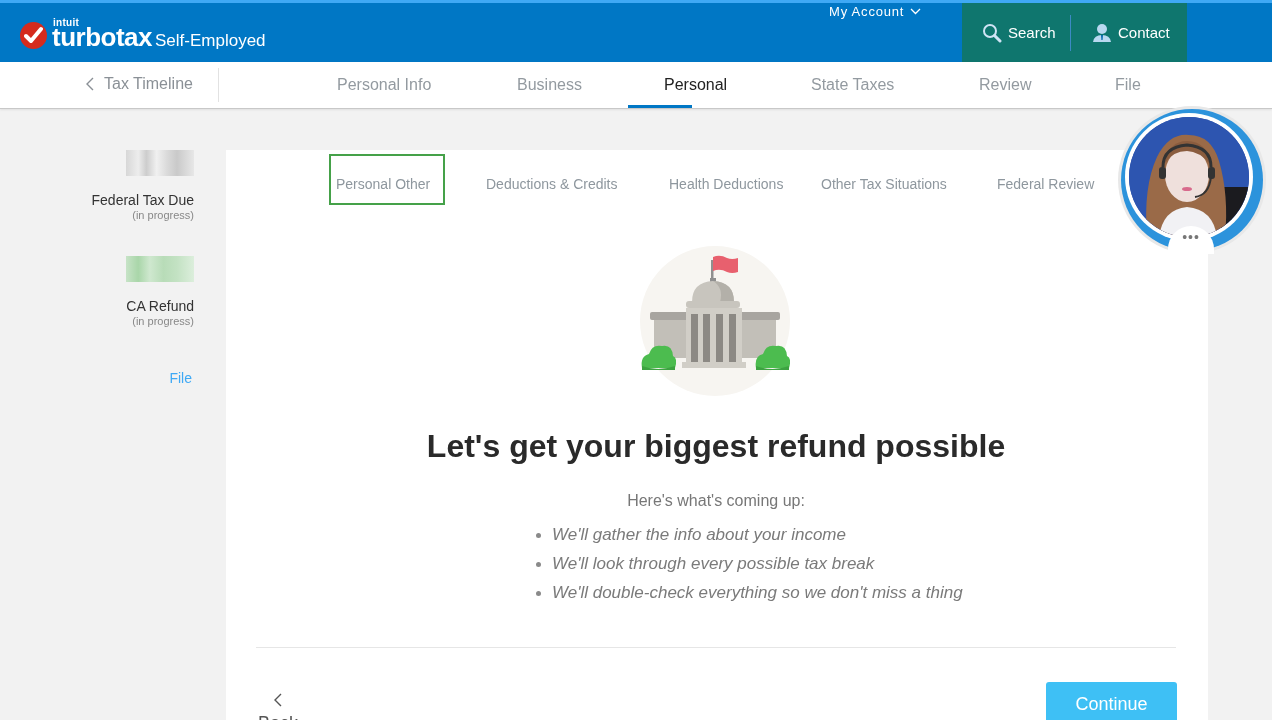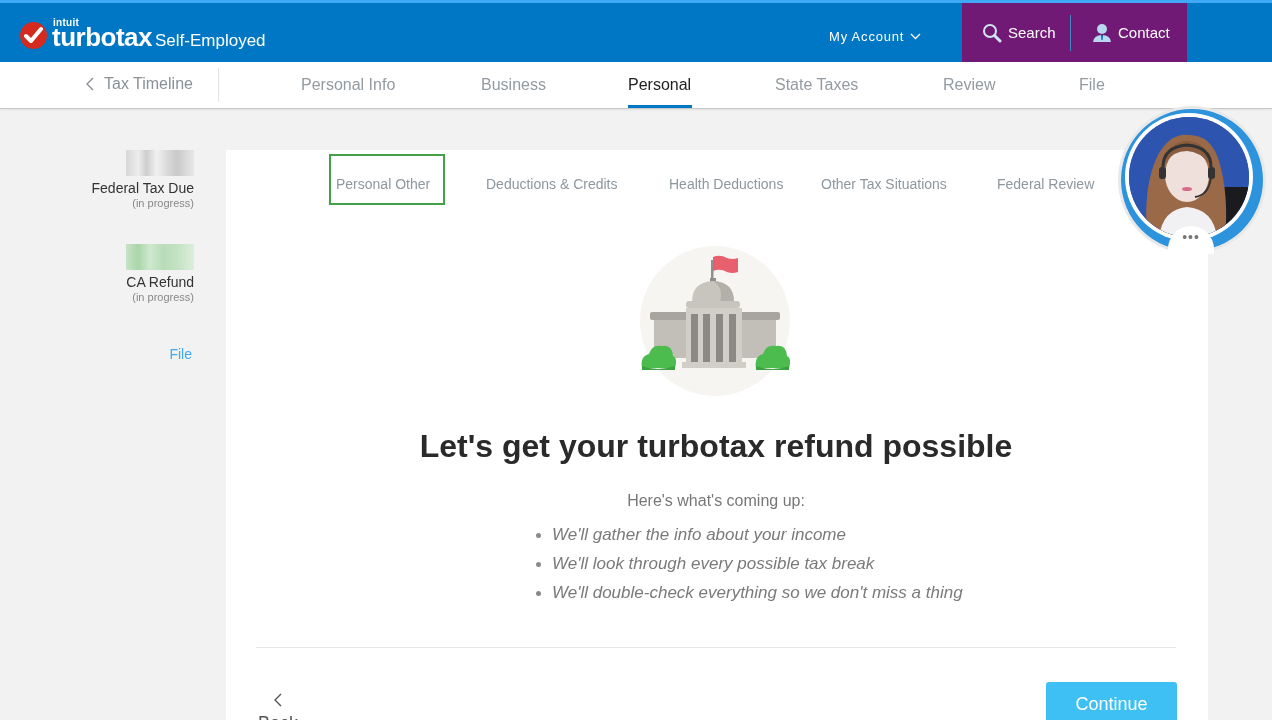--- a/index.html
+++ b/index.html
@@ -7,41 +7,41 @@
 
   
   .topbar { position: absolute; left: 0; top: 0; width: 1272px; height: 79px; background: #0077c5; border-top: 3px solid #3fa9f5; }
   .logo { position: absolute; left: 20px; top: 13px; height: 36px; display: flex; align-items: flex-end; color: #fff; }
   .logo-check { position: absolute; left: 0; top: 6px; width: 27px; height: 27px; border-radius: 50%; background: #d52b1e; }
   .logo-check svg { position: absolute; left: 4px; top: 4px; }
   .logo-intuit { position: absolute; left: 33px; top: 1px; font-size: 10px; font-weight: bold; letter-spacing: 0.3px; }
   .logo-turbotax { position: absolute; left: 32px; top: 7px; font-size: 26px; font-weight: bold; letter-spacing: -0.5px; line-height: 28px; }
   .logo-product { position: absolute; left: 135px; top: 15px; font-size: 17px; white-space: nowrap; line-height: 20px; }
 
-  .my-account { position: absolute; left: 829px; top: 26px; color: #fff; font-size: 13px; letter-spacing: 0.8px; display: flex; align-items: center; gap: 6px; }
-  .header-tools { position: absolute; left: 962px; top: 0; width: 225px; height: 59px; background: #701a75; display: flex; align-items: center; }
+  .my-account { position: absolute; left: 829px; top: 1px; color: #fff; font-size: 13px; letter-spacing: 0.8px; display: flex; align-items: center; gap: 6px; }
+  .header-tools { position: absolute; left: 962px; top: 0; width: 225px; height: 59px; background: #0f766e; display: flex; align-items: center; }
   .tool { display: flex; align-items: center; color: #fff; font-size: 15px; gap: 6px; height: 100%; }
   .tool.search { padding-left: 20px; width: 108px; }
   .tool-divider { width: 1px; height: 36px; background: #3c8ac4; }
   .tool.contact { padding-left: 21px; }
 
   
   .stepnav { position: absolute; left: 0; top: 62px; width: 1272px; height: 47px; background: #fff; border-bottom: 1px solid #c8c8c8; box-shadow: 0 1px 2px rgba(0,0,0,0.08); }
   .timeline-back { position: absolute; left: 86px; top: 13px; color: #8a9096; font-size: 16px; display: flex; align-items: center; gap: 10px; }
   .nav-divider { position: absolute; left: 218px; top: 6px; width: 1px; height: 34px; background: #e2e2e2; }
-  .step { position: absolute; top: 14px; font-size: 16px; color: #939aa0; white-space: nowrap; }
+  .step { position: absolute; top: 14px; font-size: 16px; color: #939aa0; white-space: nowrap; margin-left: 36px; }
   .step.active { color: #222; }
   .step-underline { position: absolute; left: 628px; top: 43px; width: 64px; height: 3px; background: #0077c5; }
 
   
   .summary { position: absolute; left: 60px; top: 150px; width: 134px; text-align: right; }
   .blur-box { display: inline-block; width: 68px; height: 26px; }
   .blur-grey { background: linear-gradient(90deg, #d4d4d4 0%, #ececec 18%, #c9c9c9 30%, #f0f0f0 45%, #d8d8d8 60%, #c5c5c5 75%, #e6e6e6 100%); opacity: 0.9; }
   .blur-green { background: linear-gradient(90deg, #c7e3c7 0%, #a9d6a9 18%, #cfe8cf 35%, #b8dcb8 55%, #c3e2c3 75%, #dceedc 100%); }
-  .sum-label { font-size: 14px; color: #333; margin-top: 0; line-height: 16px; }
+  .sum-label { font-size: 14px; color: #333; margin-top: 12px; line-height: 16px; }
   .sum-sub { font-size: 11px; color: #888; line-height: 14px; }
   .sum-block2 { margin-top: 34px; }
   .hide-link { margin-top: 42px; font-size: 14px; color: #3fa9f5; padding-right: 2px; }
 
   
   .card { position: absolute; left: 226px; top: 150px; width: 982px; height: 580px; background: #fff; }
   .subnav { position: absolute; left: 0; top: 0; width: 100%; height: 60px; }
   .subtab { position: absolute; top: 26px; font-size: 14px; color: #8e979e; white-space: nowrap; }
   .subtab-highlight { position: absolute; left: 103px; top: 4px; width: 116px; height: 51px; border: 2px solid #45a149; }
 
@@ -168,21 +168,21 @@
       <rect x="89" y="68" width="7" height="48" fill="#8c8984"></rect>
       <rect x="42" y="116" width="64" height="6" fill="#d1cec7"></rect>
 
       <path d="M2 122 Q0 110 9 108 Q12 98 22 100 Q32 98 33 110 Q38 112 35 122 Z" fill="#4cbc4f"></path>
       <path d="M2 120 Q18 126 35 120 L35 124 L2 124 Z" fill="#3da341"></path>
       <path d="M116 122 Q114 110 123 108 Q126 98 136 100 Q146 98 147 110 Q152 112 149 122 Z" fill="#4cbc4f"></path>
       <path d="M116 120 Q132 126 149 120 L149 124 L116 124 Z" fill="#3da341"></path>
     </svg>
   </div>
 
-  <h1 class="headline">Let's get your turbotax refund possible</h1>
+  <h1 class="headline">Let's get your biggest refund possible</h1>
   <p class="coming-up">Here's what's coming up:</p>
   <ul class="bullets">
     <li>We'll gather the info about your income</li>
     <li>We'll look through every possible tax break</li>
     <li>We'll double-check everything so we don't miss a thing</li>
   </ul>
 
   <div class="card-divider"></div>
 
   <div class="back-link">

